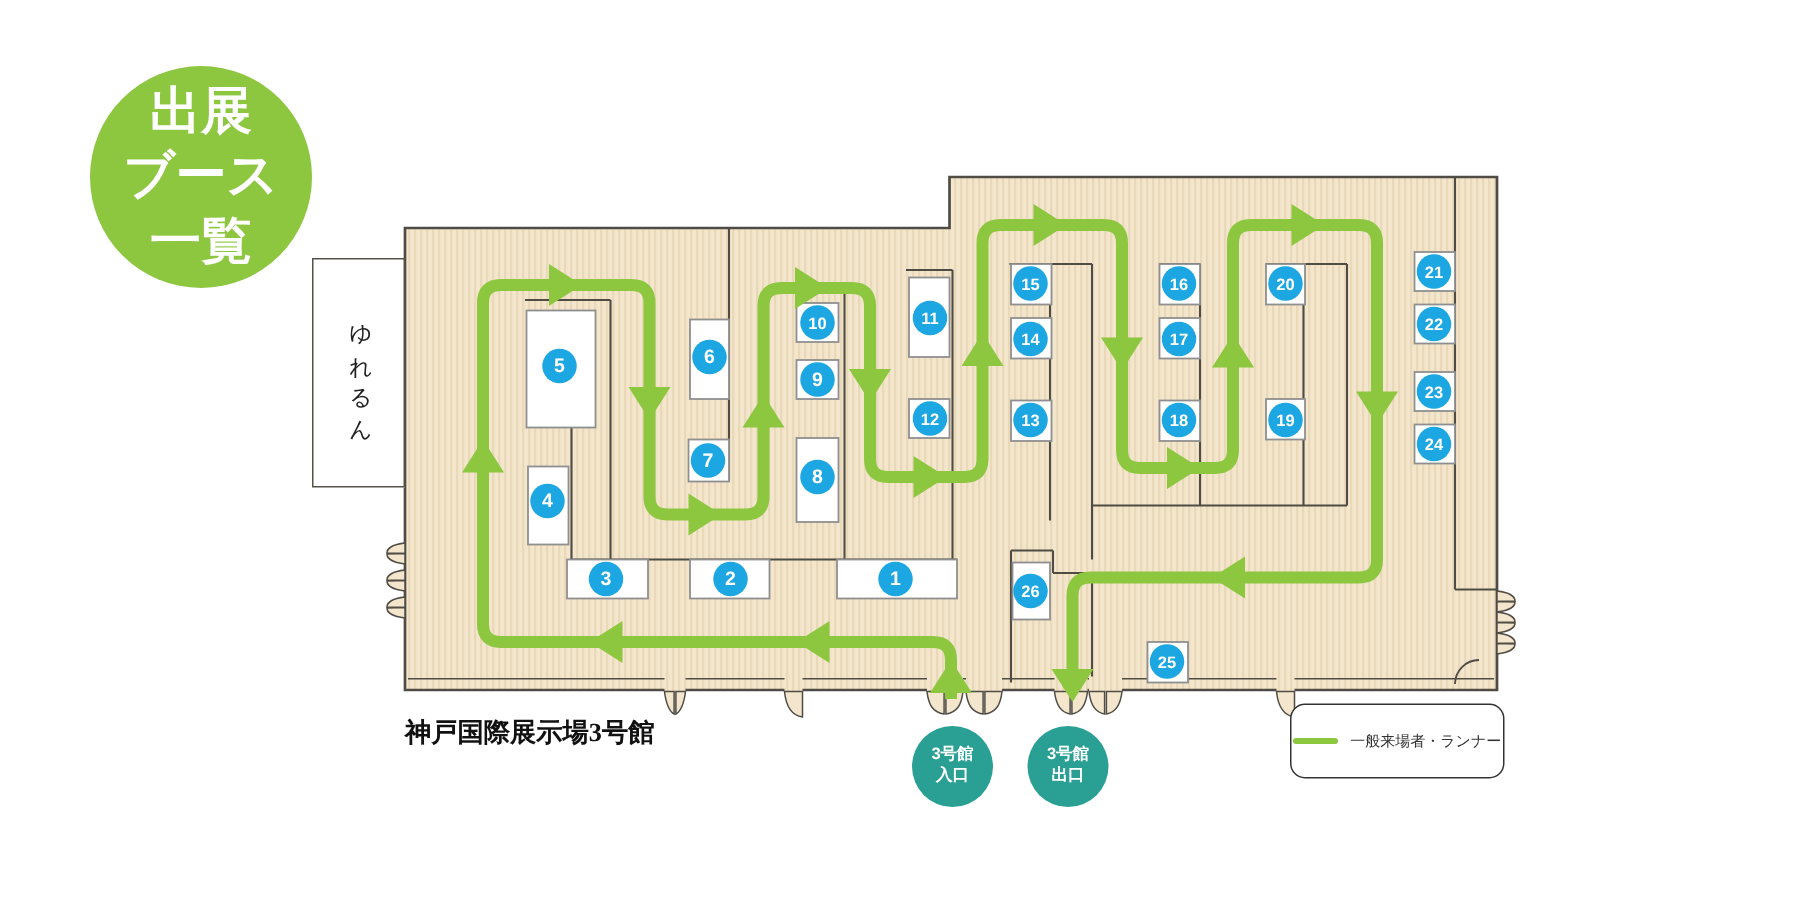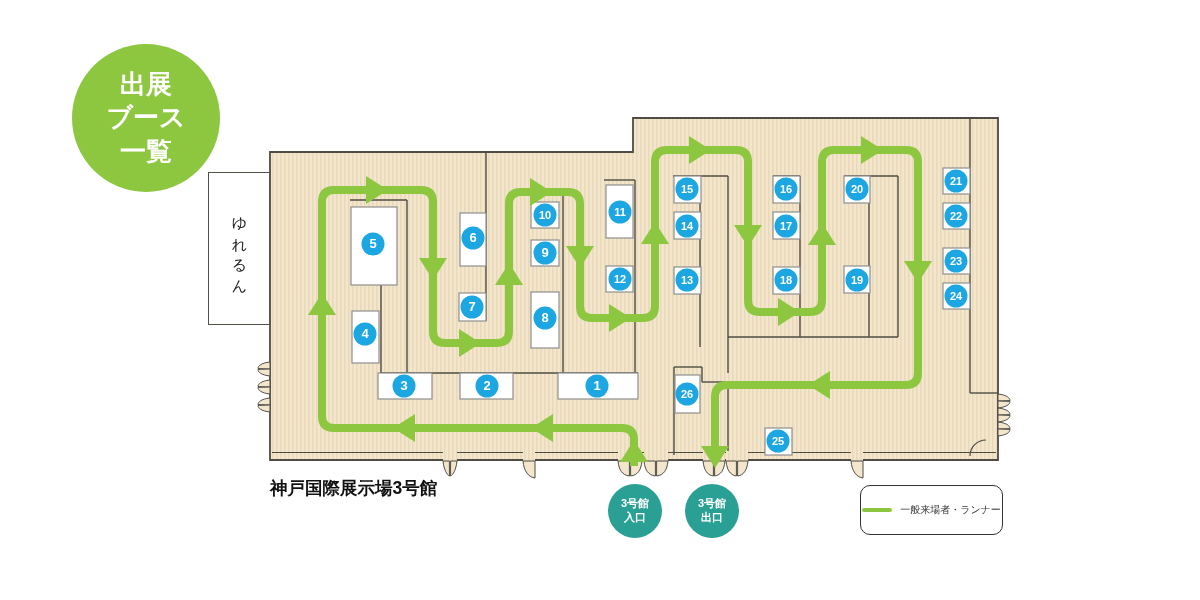--- a/index.html
+++ b/index.html
@@ -2,30 +2,30 @@
 <html><head>
 <meta charset="utf-8">
 <style>
   html,body{margin:0;padding:0;background:#fff;}
   .stage{position:relative;width:1200px;height:600px;background:#fff;overflow:hidden;
          font-family:"Liberation Sans","DejaVu Sans",sans-serif;}
   .stage svg{position:absolute;left:0;top:0;}
   .round-badge{position:absolute;border-radius:50%;color:#fff;font-weight:bold;
                display:flex;flex-direction:column;align-items:center;justify-content:center;
                text-align:center;}
-  .title-badge{left:72px;top:44px;width:148px;height:148px;font-size:26px;line-height:1.28;text-align:right;}
+  .title-badge{left:60px;top:44px;width:148px;height:148px;font-size:34px;line-height:1.28;text-align:right;}
   .gate-badge{width:54px;height:54px;font-size:11px;line-height:1.25;}
   .entrance-badge{left:608px;top:484px;}
   .exit-badge{left:685px;top:484px;}
   .side-room{position:absolute;left:208px;top:172px;width:62px;height:153px;background:#fff;
              border:1.5px solid #55524a;box-sizing:border-box;display:flex;align-items:center;
              justify-content:center;}
   .side-room span{writing-mode:vertical-rl;font-size:15px;letter-spacing:4px;color:#222;}
-  .hall-label{position:absolute;left:270px;top:476px;font-size:17.5px;font-weight:bold;color:#111;}
-  .legend{position:absolute;left:860px;top:485px;width:143px;height:50px;box-sizing:border-box;
+  .hall-label{position:absolute;left:270px;top:476px;font-size:17.5px;font-weight:bold;color:#111;font-family:Liberation Serif, serif;}
+  .legend{position:absolute;left:860px;top:469px;width:143px;height:50px;box-sizing:border-box;
           background:#fff;border:1.5px solid #333;border-radius:10px;display:flex;
           align-items:center;justify-content:center;gap:8px;}
   .legend-line{width:30px;height:4px;border-radius:2px;}
   .legend-label{font-size:10px;color:#333;letter-spacing:0px;white-space:nowrap;}
 </style>
 </head>
 <body>
 
 <div class="stage">
   <svg id="map" width="1200" height="600" viewBox="0 0 1200 600">

